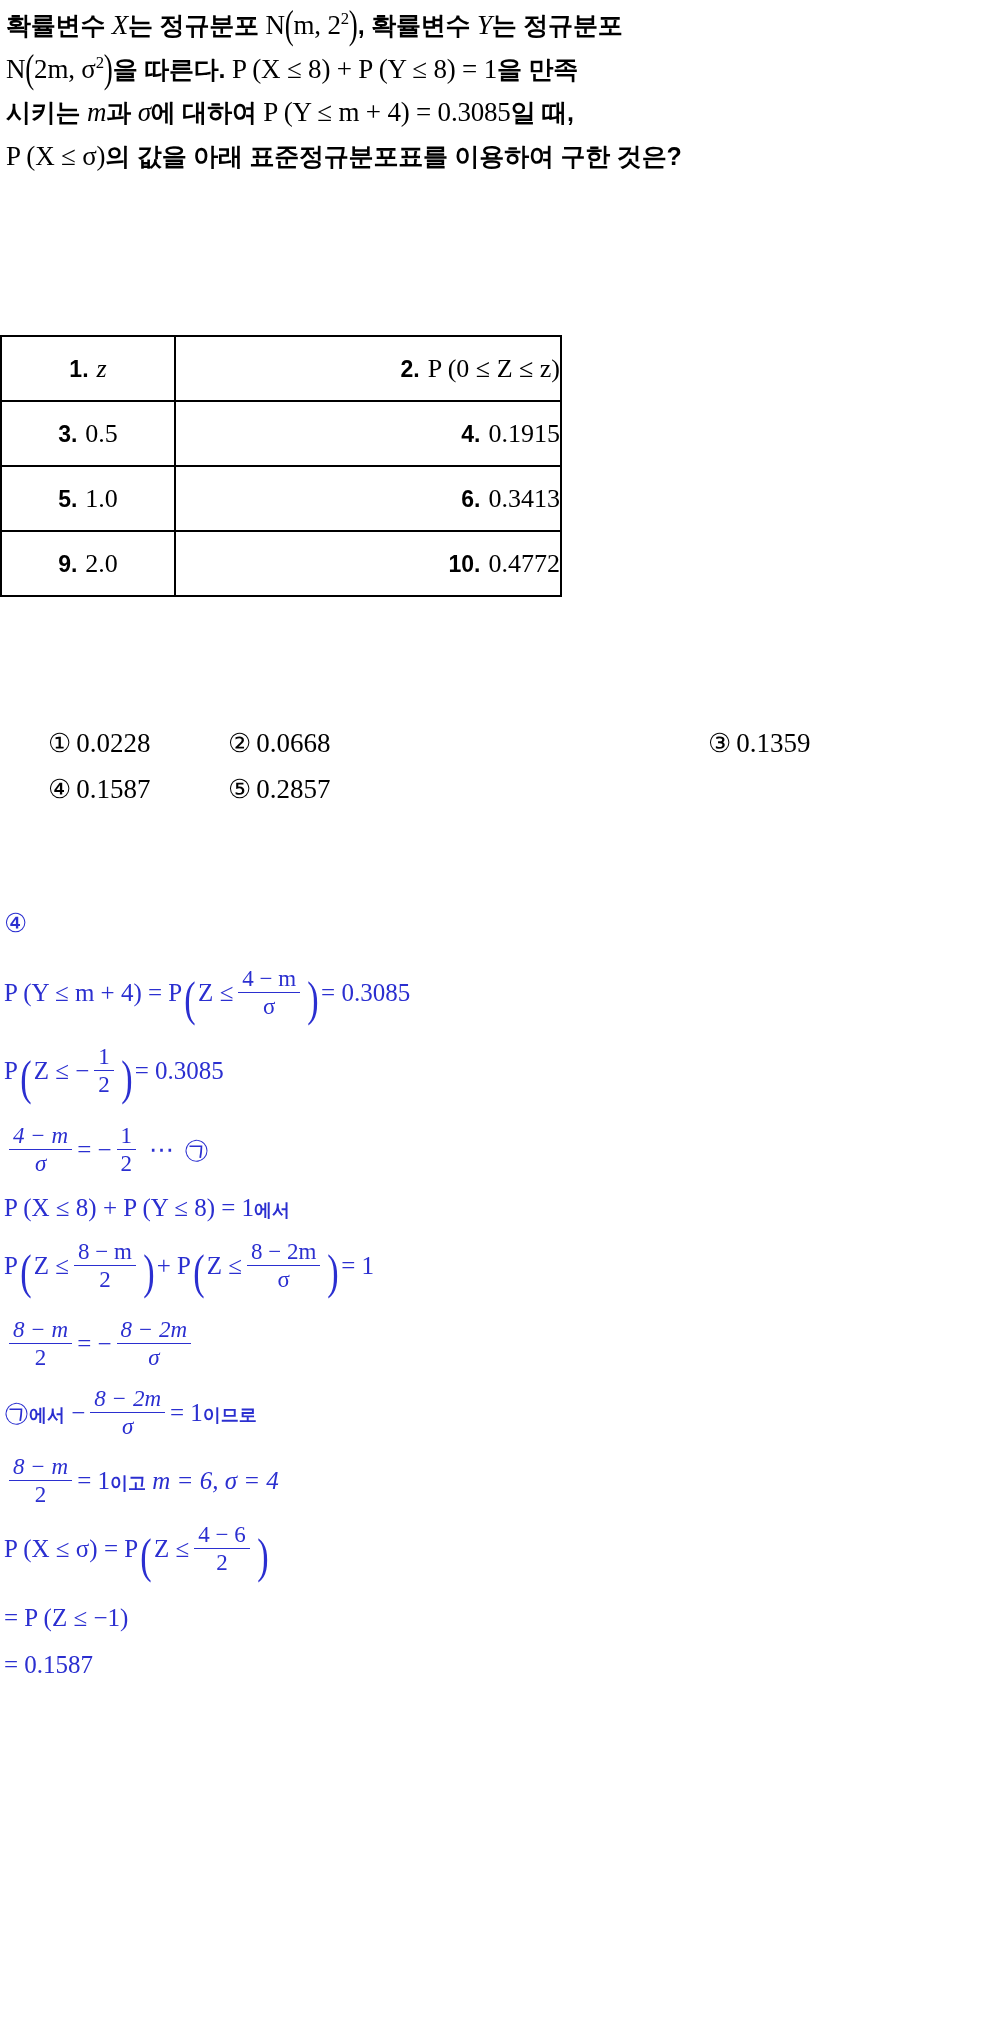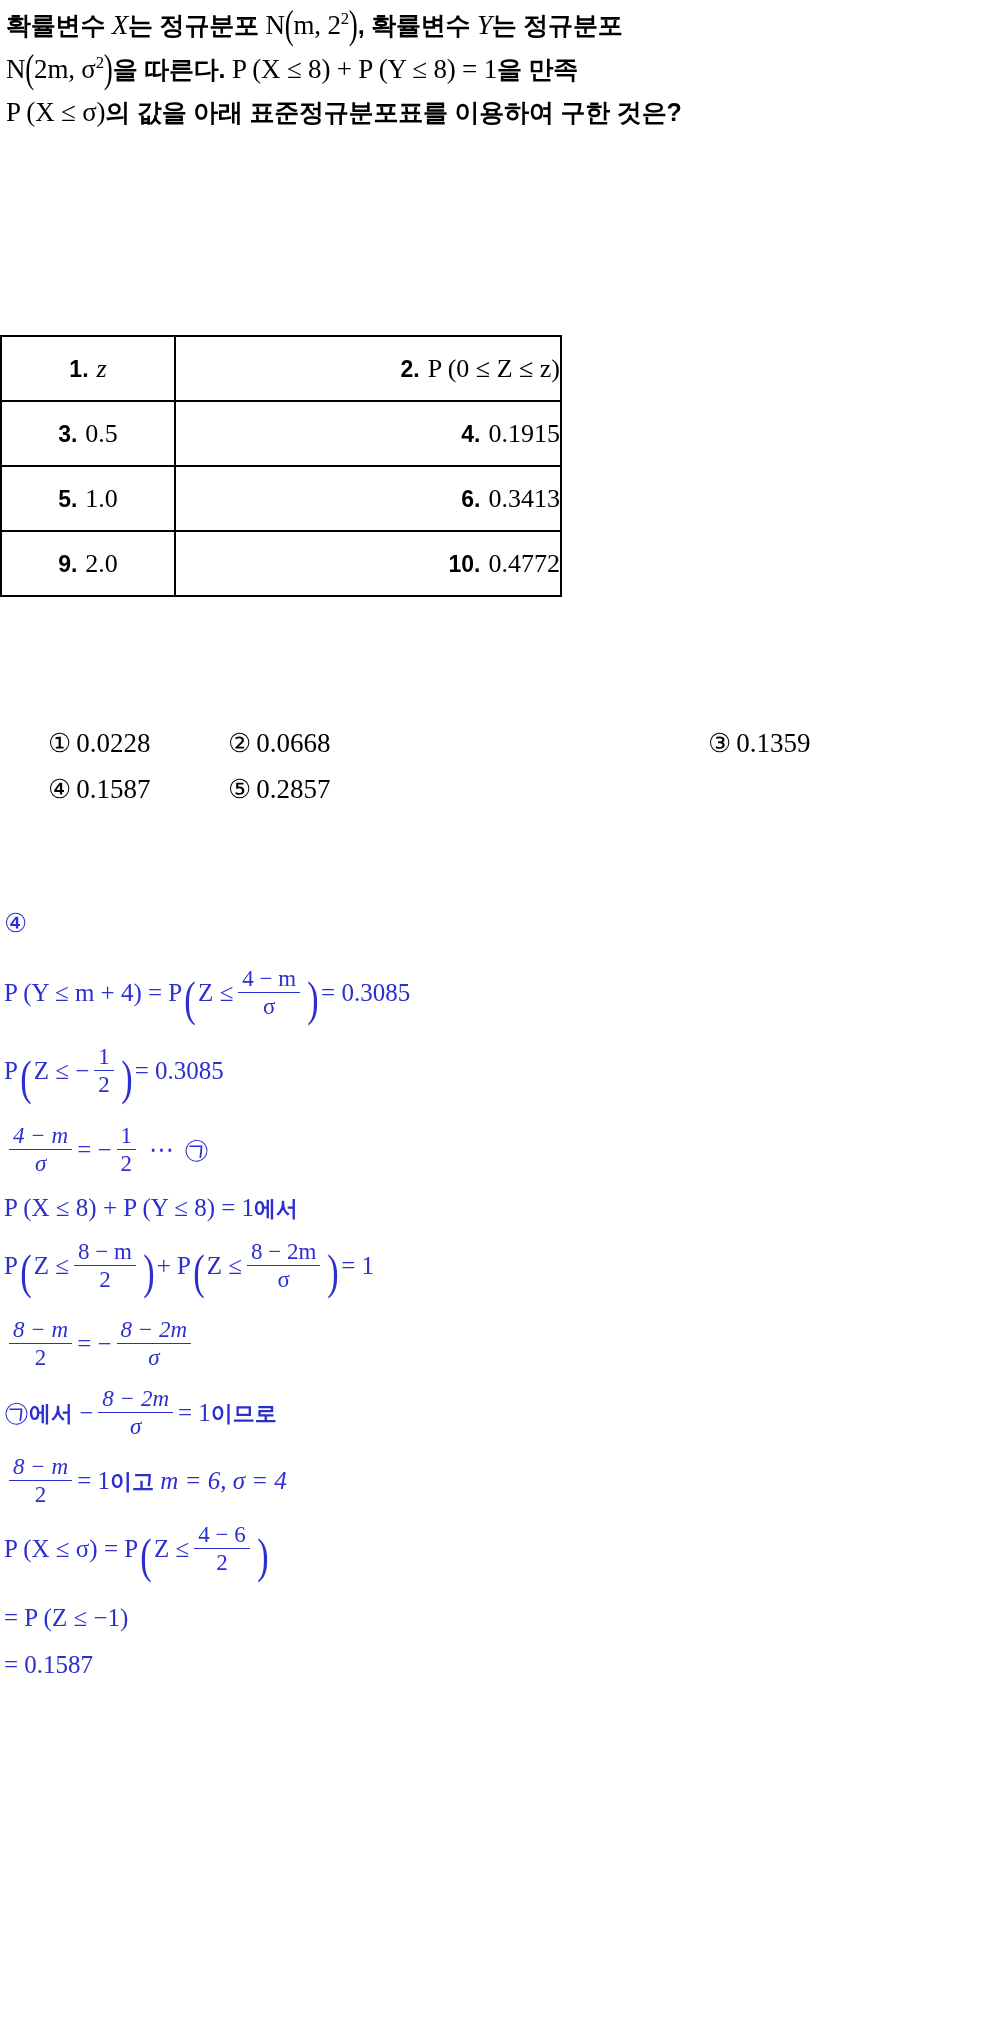--- a/index.html
+++ b/index.html
@@ -122,21 +122,21 @@
     margin-bottom: 16px;
     white-space: nowrap;
   }
   .sol-ans {
     font-size: 26px;
     margin-bottom: 26px;
   }
   .kob {
     font-family: Liberation Serif, serif;
     font-weight: bold;
-    font-size: 22px;
+    font-size: 18px;
   }
 
   
   .frac {
     display: inline-block;
     vertical-align: -0.52em;
     text-align: center;
     margin: 0 5px;
     line-height: 1.05;
   }
@@ -171,20 +171,26 @@
       <span class="ko">확률변수</span>
       <span class="math ital">X</span><span class="ko">는 정규분포</span>
       <span class="math">N</span><span class="paren-big math">(</span><span class="math">m, 2</span><span class="math sup">2</span><span class="paren-big math">)</span><span class="ko">, 확률변수</span>
       <span class="math ital">Y</span><span class="ko">는 정규분포</span>
     </div>
     <div>
       <span class="math">N</span><span class="paren-big math">(</span><span class="math">2m, σ</span><span class="math sup">2</span><span class="paren-big math">)</span><span class="ko">을 따른다.</span>
       <span class="math">P (X ≤ 8) + P (Y ≤ 8) = 1</span><span class="ko">을 만족</span>
     </div>
     <div>
+      <span class="ko">시키는</span>
+      <span class="math ital">m</span><span class="ko">과</span>
+      <span class="math ital">σ</span><span class="ko">에 대하여</span>
+      <span class="math">P (Y ≤ m + 4) = 0.3085</span><span class="ko">일 때,</span>
+    </div>
+    <div>
       <span class="math">P (X ≤ σ)</span><span class="ko">의 값을 아래</span>
       <span class="ko">표준정규분포표</span><span class="ko">를 이용하여 구한 것은?</span>
     </div>
   </div>
 
   <div class="table-wrap">
     <table class="ndist">
       <tbody>
         <tr>
           <td class="c1"><span class="idx">1.</span><span class="math ital">z</span></td>

